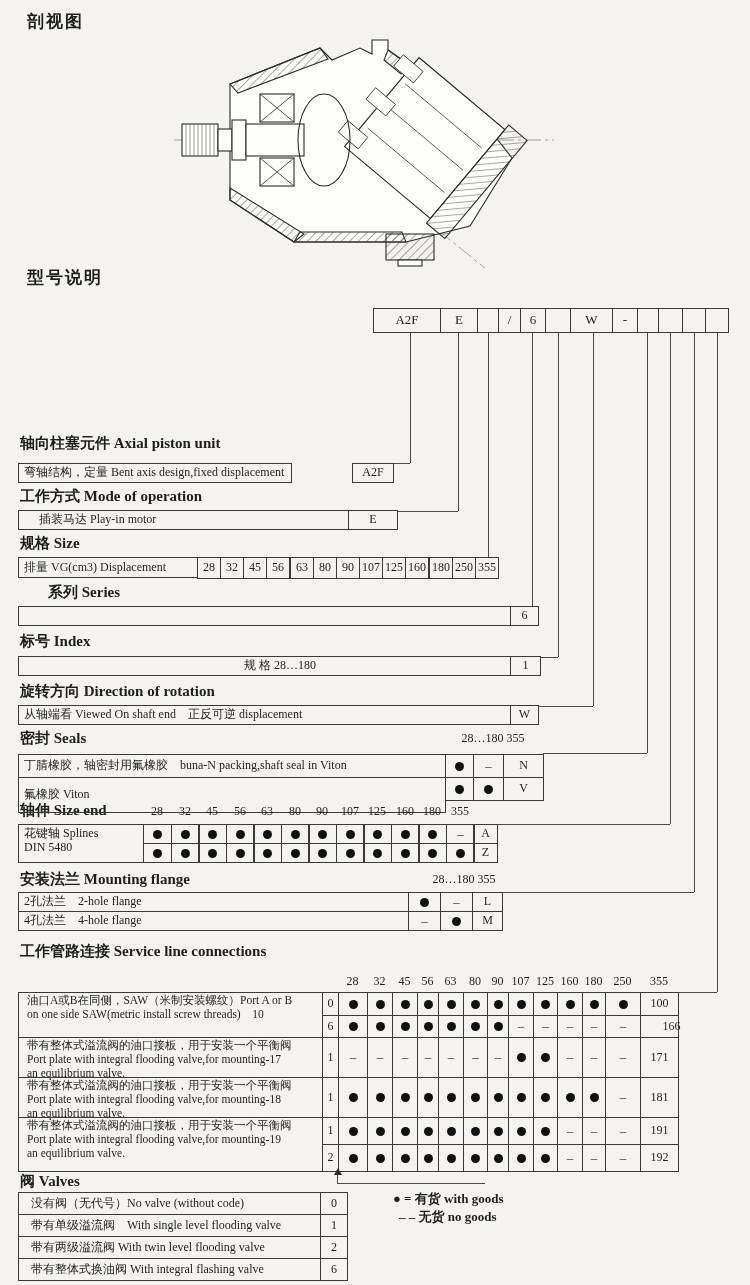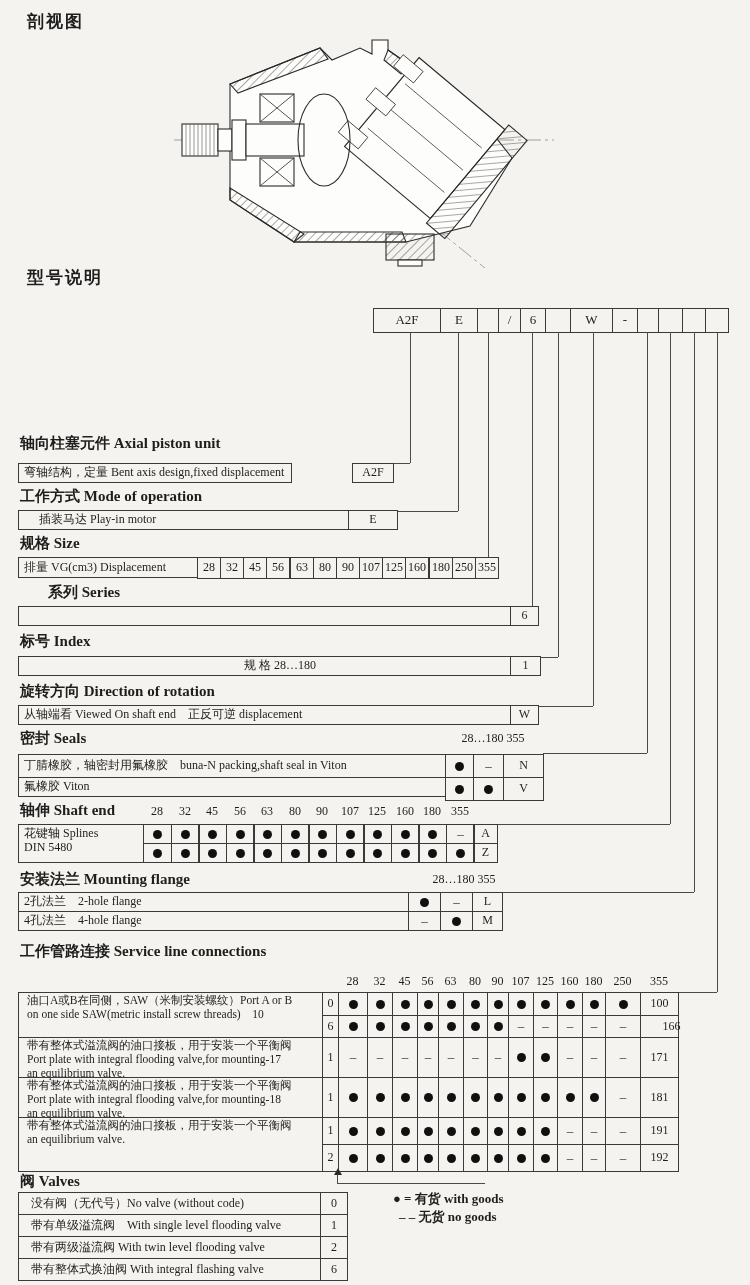--- a/index.html
+++ b/index.html
@@ -125,21 +125,21 @@
       <div class="hline" style="left: 678px; top: 992px; width: 39px;"></div>
     </div>
 
   <div class="hd" style="left:20px;top:434px;">轴向柱塞元件 Axial piston unit</div>
   <div class="hd" style="left:20px;top:487px;">工作方式 Mode of operation</div>
   <div class="hd" style="left:20px;top:534px;">规格 Size</div>
   <div class="hd" style="left:20px;top:583px;margin-left:28px;">系列 Series</div>
   <div class="hd" style="left:20px;top:632px;">标号 Index</div>
   <div class="hd" style="left:20px;top:682px;">旋转方向 Direction of rotation</div>
   <div class="hd" style="left:20px;top:729px;">密封 Seals</div>
-  <div class="hd" style="left:20px;top:801px;">轴伸 Shaft end</div>
+  <div class="hd" style="left:20px;top:801px;">轴伸 Size end</div>
   <div class="hd" style="left:20px;top:870px;">安装法兰 Mounting flange</div>
   <div class="hd" style="left:20px;top:942px;">工作管路连接 Service line connections</div>
   <div class="hd" style="left:20px;top:1172px;">阀 Valves</div>
 
   <div class="cell lbl" style="left:18px;top:463px;width:274px;height:20px;">弯轴结构，定量 Bent axis design,fixed displacement</div>
   <div class="cell ctr" style="left:352px;top:463px;width:42px;height:20px;">A2F</div>
 
   <div class="cell lbl" style="left:18px;top:510px;width:331px;height:20px;padding-left:20px;">插装马达 Play-in motor</div>
   <div class="cell ctr" style="left:348px;top:510px;width:50px;height:20px;">E</div>
 
@@ -170,21 +170,21 @@
   <div class="cell ctr" style="left:510px;top:705px;width:29px;height:20px;">W</div>
 
   <div class="colhead" style="left:438px;top:729px;width:110px;height:17px;font-weight:normal;">28…180  355</div>
   <div id="seals-table">
       <div class="cell lbl" style="left: 18px; top: 754px; width: 428px; height: 24px;">丁腈橡胶，轴密封用氟橡胶　buna-N packing,shaft seal in Viton</div>
       <div class="cell ctr" style="left: 445px; top: 754px; width: 29px; height: 24px;">
         <span class="dot"></span>
       </div>
       <div class="cell ctr dashglyph" style="left: 473px; top: 754px; width: 31px; height: 24px;">–</div>
       <div class="cell ctr" style="left: 503px; top: 754px; width: 41px; height: 24px;">N</div>
-      <div class="cell lbl" style="left: 18px; top: 777px; width: 428px; height: 20px;">氟橡胶 Viton</div>
+      <div class="cell lbl" style="left: 18px; top: 777px; width: 428px; height: 36px;">氟橡胶 Viton</div>
       <div class="cell ctr" style="left: 445px; top: 777px; width: 29px; height: 24px;">
         <span class="dot"></span>
       </div>
       <div class="cell ctr" style="left: 473px; top: 777px; width: 31px; height: 24px;">
         <span class="dot"></span>
       </div>
       <div class="cell ctr" style="left: 503px; top: 777px; width: 41px; height: 24px;">V</div>
     </div>
 
   <div id="shaft-table">
@@ -437,20 +437,21 @@
       <div class="cell ctr" style="left: 557px; top: 1077px; width: 26px; height: 41px;">
         <span class="dot"></span>
       </div>
       <div class="cell ctr" style="left: 582px; top: 1077px; width: 24px; height: 41px;">
         <span class="dot"></span>
       </div>
       <div class="cell ctr dashglyph" style="left: 605px; top: 1077px; width: 36px; height: 41px;">–</div>
       <div class="cell ctr" style="left: 640px; top: 1077px; width: 39px; height: 41px;">181</div>
       <div class="cell multiline" style="left: 18px; top: 1117px; width: 305px; height: 55px; padding-left: 8px; font-size: 11.5px;">
         <div>带有整体式溢流阀的油口接板，用于安装一个平衡阀</div>
+        <div>Port plate with integral flooding valve,for mounting-19</div>
         <div>an equilibrium valve.</div>
       </div>
       <div class="cell ctr" style="left: 322px; top: 1117px; width: 17px; height: 28px;">1</div>
       <div class="cell ctr" style="left: 338px; top: 1117px; width: 30px; height: 28px;">
         <span class="dot"></span>
       </div>
       <div class="cell ctr" style="left: 367px; top: 1117px; width: 26px; height: 28px;">
         <span class="dot"></span>
       </div>
       <div class="cell ctr" style="left: 392px; top: 1117px; width: 26px; height: 28px;">

